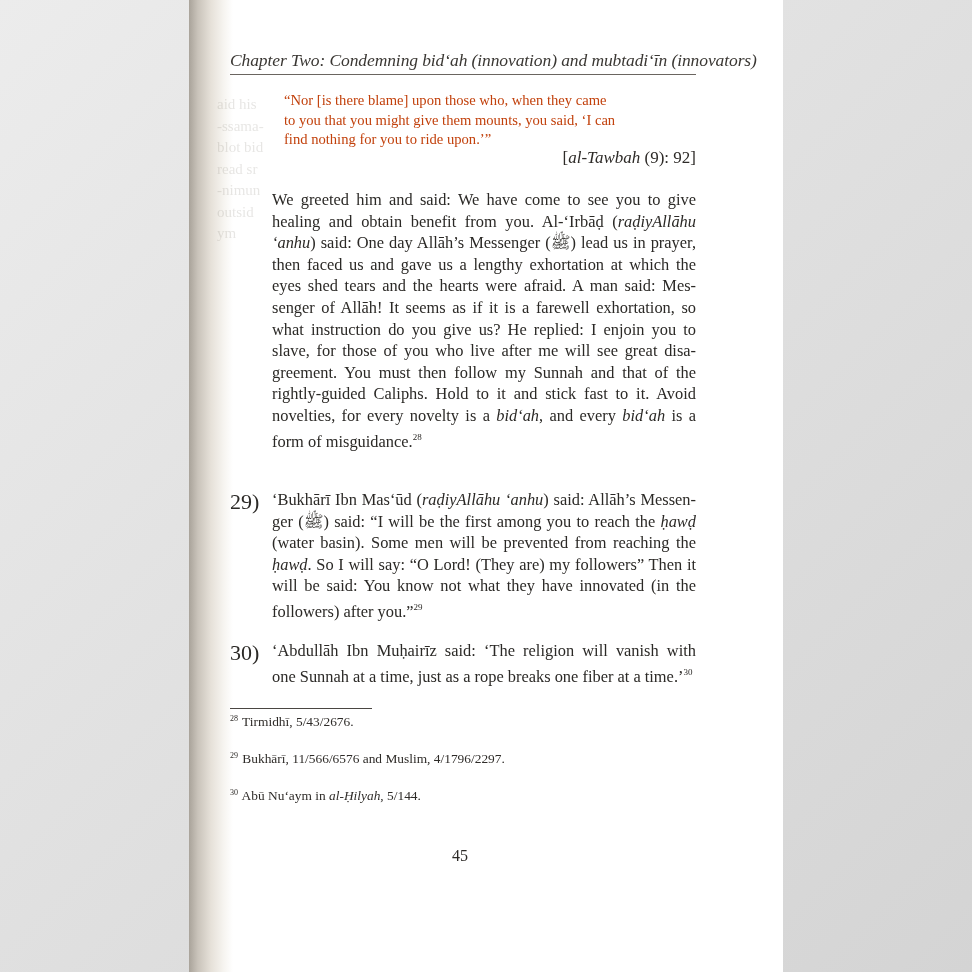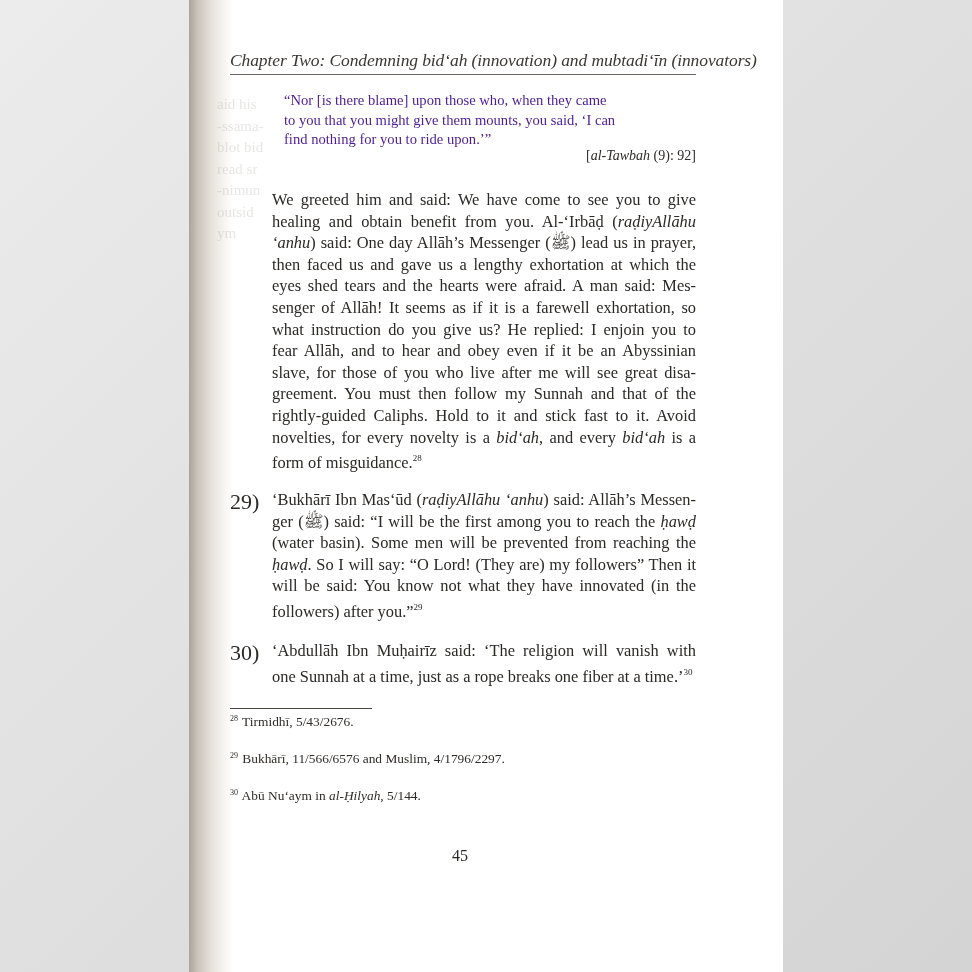--- a/index.html
+++ b/index.html
@@ -23,23 +23,23 @@
     position: absolute; left: 0; width: 60px; font-size: 15px; color: rgba(120,115,108,0.18);
     white-space: nowrap; overflow: hidden; line-height: 21.5px;
   }
   .abs { position: absolute; white-space: nowrap; }
   .header {
     left: 41px; top: 50px; width: 466px;
     font-style: italic; font-size: 17.5px; color: #3a3733;
     border-bottom: 1px solid #6a6560; padding-bottom: 3px;
     letter-spacing: -0.1px;
   }
-  .quote { left: 95px; top: 91px; width: 412px; font-size: 14.6px; line-height: 19.5px; color: #4c1d95; }
+  .quote { left: 95px; top: 91px; width: 412px; font-size: 14.6px; line-height: 19.5px; color: #c2410c; }
   .quote .line { display: block; }
-  .citation { right: 87px; top: 148px; font-size: 14px; color: #2e2b28; }
+  .citation { right: 87px; top: 148px; font-size: 17px; color: #2e2b28; }
   .para { font-size: 16.4px; line-height: 21.6px; color: #2b2926; }
   .para .line { display: block; text-align: justify; text-align-last: justify; height: 21.6px; }
   .para .line.last { text-align-last: left; }
   .main-para { left: 83px; top: 189px; width: 424px; }
   .item-num { left: 41px; font-size: 22px; color: #2b2926; }
   .item29 { left: 83px; top: 489px; width: 424px; }
   .item30 { left: 83px; top: 640px; width: 424px; }
   .fn-rule { left: 41px; top: 708px; width: 142px; height: 0; border-top: 1px solid #4a4642; }
   .footnote { left: 41px; font-size: 13.4px; color: #2e2b28; }
   .footnote sup { font-size: 8px; vertical-align: 5px; margin-right: 1px; }
@@ -74,21 +74,20 @@
   <div class="abs citation"><span>[</span><i>al-Tawbah</i><span> (9): 92]</span></div>
 
   <div class="abs para main-para">
     <span class="line">We greeted him and said: We have come to see you to give</span>
     <span class="line"><span>healing and obtain benefit from you. Al-‘Irbāḍ (</span><i>raḍiyAllāhu</i></span>
     <span class="line"><i>‘anhu</i><span>) said: One day Allāh’s Messenger (ﷺ) lead us in prayer,</span></span>
     <span class="line">then faced us and gave us a lengthy exhortation at which the</span>
     <span class="line">eyes shed tears and the hearts were afraid. A man said: Mes-</span>
     <span class="line">senger of Allāh! It seems as if it is a farewell exhortation, so</span>
     <span class="line">what instruction do you give us? He replied: I enjoin you to</span>
-    <span class="line">fear Allāh, and to hear and obey even if it be an Abyssinian</span>
     <span class="line">slave, for those of you who live after me will see great disa-</span>
     <span class="line">greement. You must then follow my Sunnah and that of the</span>
     <span class="line">rightly-guided Caliphs.  Hold to it and stick fast to it.  Avoid</span>
     <span class="line"><span>novelties, for every novelty is a </span><i>bid‘ah</i><span>, and every </span><i>bid‘ah</i><span> is a</span></span>
     <span class="line last"><span>form of misguidance.</span><sup class="ref">28</sup></span>
   </div>
 
   <div class="abs item-num" style="top:489px;">29)</div>
   <div class="abs para item29">
     <span class="line"><span>‘Bukhārī Ibn Mas‘ūd (</span><i>raḍiyAllāhu ‘anhu</i><span>) said: Allāh’s Messen-</span></span>

